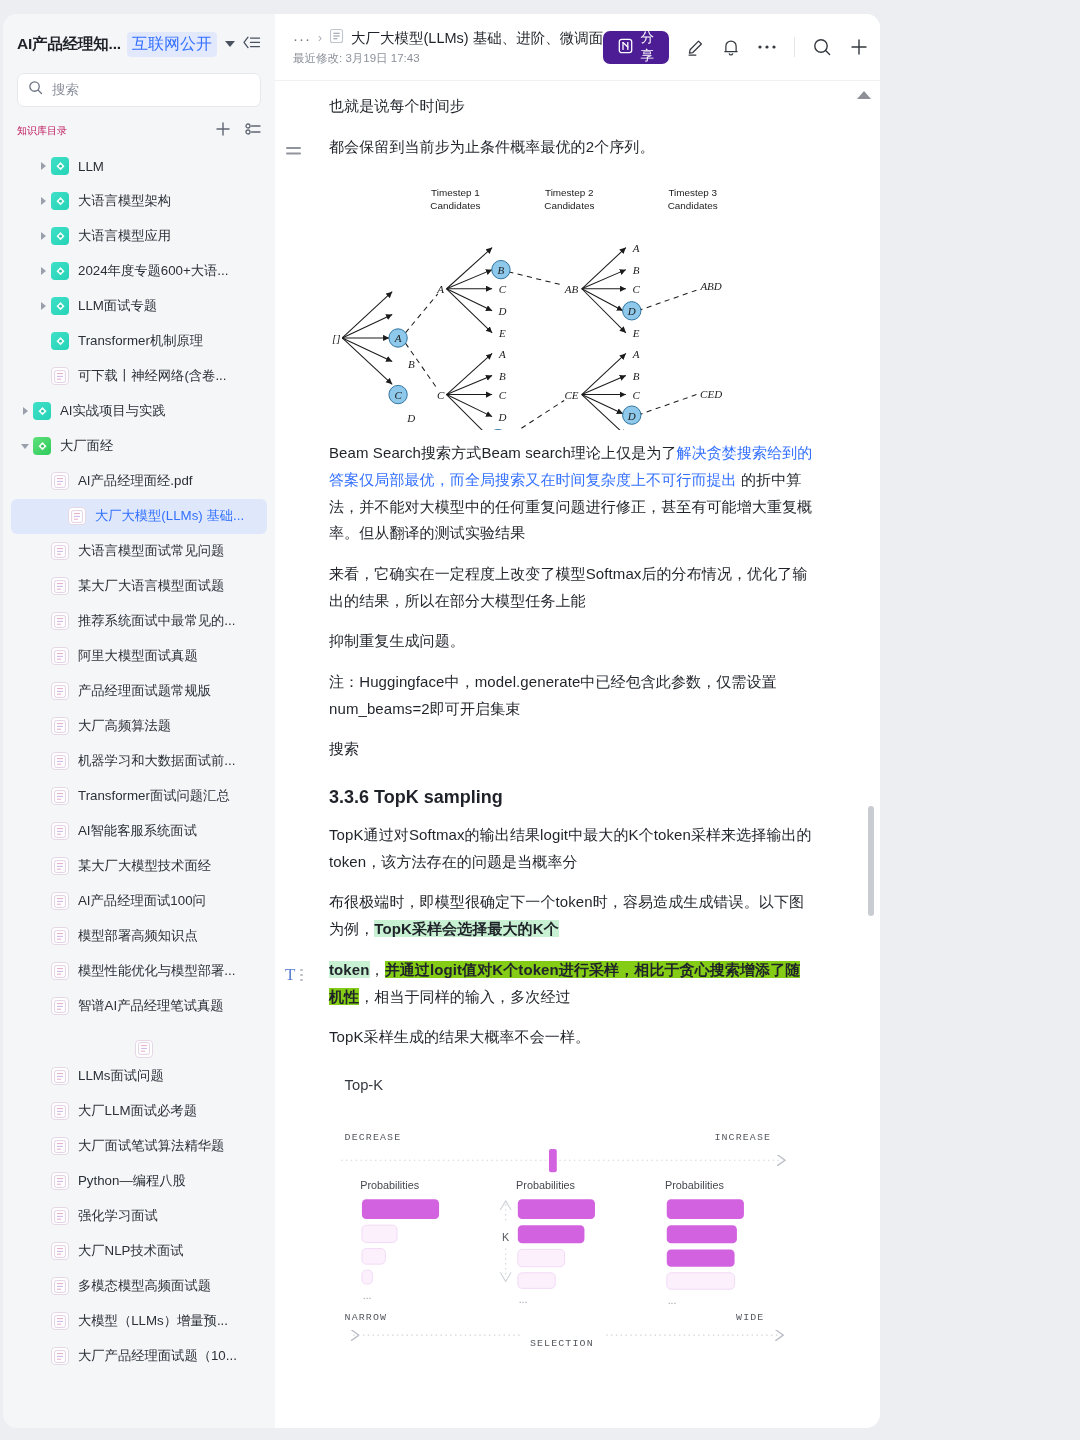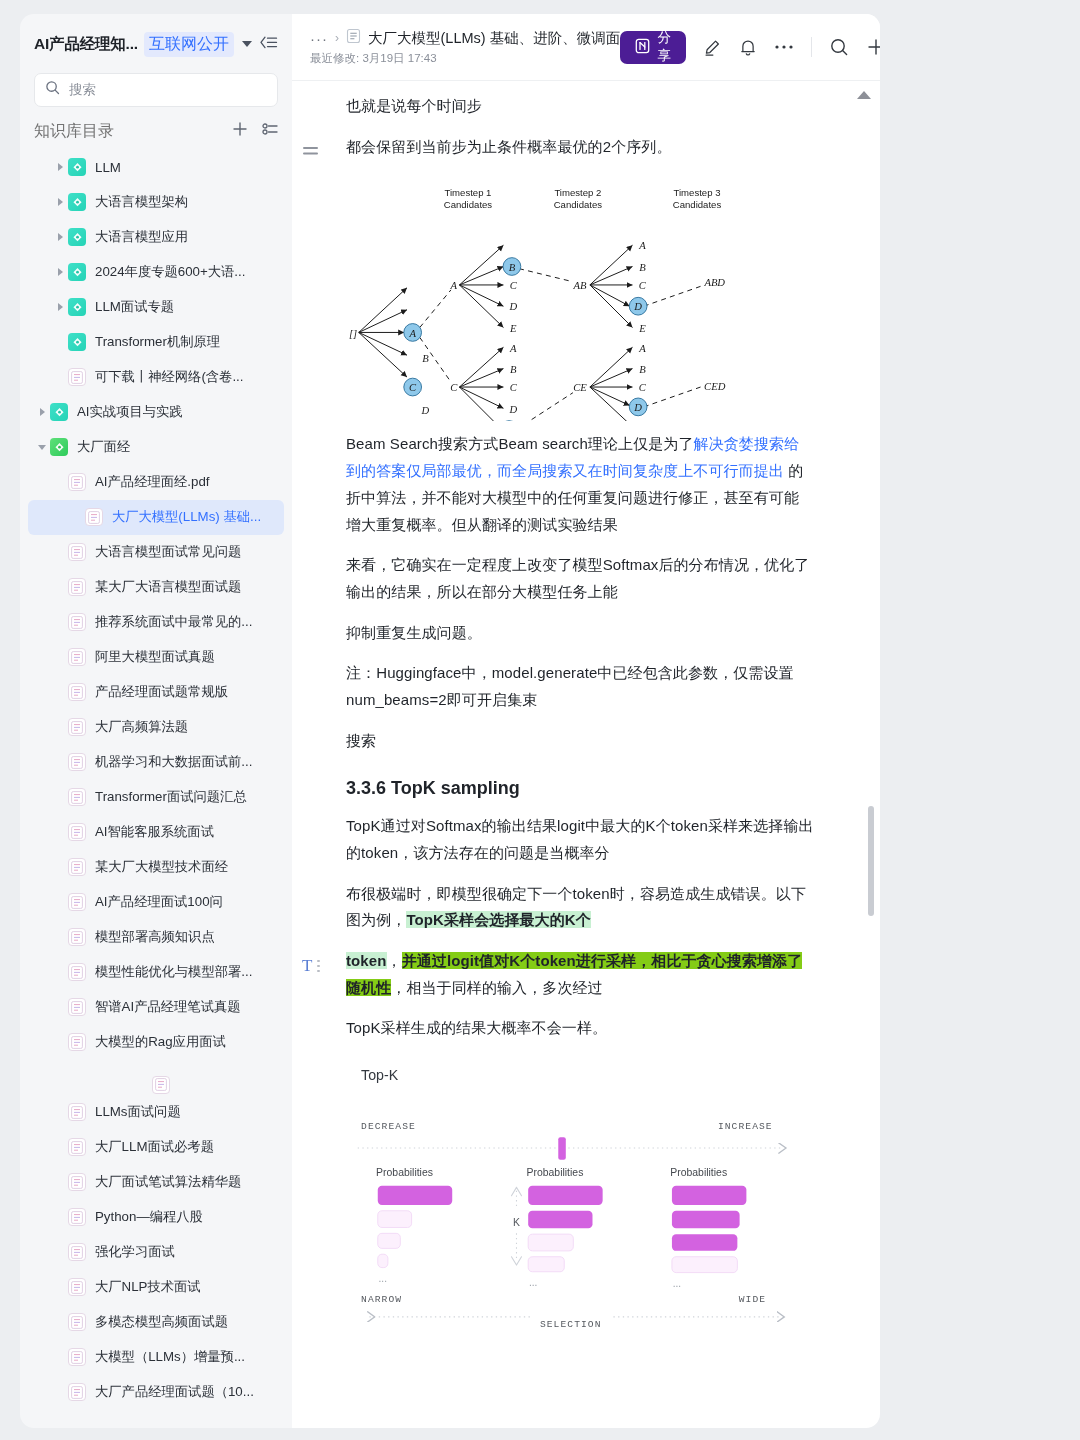--- a/index.html
+++ b/index.html
@@ -6,21 +6,21 @@
   html, body {
     width: 1080px; height: 1440px;
     font-family: "Liberation Sans", "DejaVu Sans", sans-serif;
     background: #eceef1;
     overflow: hidden;
   }
   #app {
     position: relative;
     width: 892px; height: 1440px;
     background: #eceef1;
-    padding: 14px 12px 12px 20px;
+    padding: 14px 12px 12px 3px;
     display: flex;
     gap: 0;
   }
 
   
   .sidebar {
     width: 272px;
     flex: 0 0 272px;
     background: #f5f6f8;
     border-radius: 14px 0 0 14px;
@@ -82,21 +82,21 @@
     padding: 0 10px;
   }
   .search-box .mag { flex: 0 0 auto; }
   .search-ph { font-size: 13.5px; color: #8a8f99; }
 
   .sb-subhead {
     display: flex;
     align-items: center;
     padding: 14px 14px 8px 14px;
   }
-  .sb-subhead-label { font-size: 16px; color: #737373; }
+  .sb-subhead-label { font-size: 10px; color: #be185d; }
   .sb-subhead-actions { margin-left: auto; display: flex; gap: 14px; align-items: center; color: #5f6672; }
 
   .tree { flex: 1 1 auto; overflow: hidden; padding: 0 8px 4px 8px; }
   .tree-row {
     height: 35px;
     display: flex;
     align-items: center;
     border-radius: 6px;
     padding-right: 6px;
     cursor: default;
@@ -595,32 +595,20 @@
           <span class="tw"></span>
           <span class="ic doc">
             <svg width="12" height="13" viewBox="0 0 12 13">
               <rect x="0.6" y="0.6" width="10.8" height="11.8" rx="1.6" fill="#fff" stroke="#e0cfe3" stroke-width="1"></rect>
               <line x1="3" y1="3.6" x2="9" y2="3.6" stroke="#e7a8c6" stroke-width="1"></line>
               <line x1="3" y1="6.4" x2="9" y2="6.4" stroke="#c6b4e8" stroke-width="1"></line>
               <line x1="3" y1="9.2" x2="7" y2="9.2" stroke="#e7a8c6" stroke-width="1"></line>
             </svg>
           </span>
           <span class="tree-label">智谱AI产品经理笔试真题</span>
-        </div>
-        <div class="tree-row" style="padding-left: 24px;">
-          <span class="tw"></span>
-          <span class="ic doc">
-            <svg width="12" height="13" viewBox="0 0 12 13">
-              <rect x="0.6" y="0.6" width="10.8" height="11.8" rx="1.6" fill="#fff" stroke="#e0cfe3" stroke-width="1"></rect>
-              <line x1="3" y1="3.6" x2="9" y2="3.6" stroke="#e7a8c6" stroke-width="1"></line>
-              <line x1="3" y1="6.4" x2="9" y2="6.4" stroke="#c6b4e8" stroke-width="1"></line>
-              <line x1="3" y1="9.2" x2="7" y2="9.2" stroke="#e7a8c6" stroke-width="1"></line>
-            </svg>
-          </span>
-          <span class="tree-label">大模型的Rag应用面试</span>
         </div>
         <div class="tree-row" style="padding-left: 24px; flex-direction: column;">
           <span class="tw"></span>
           <span class="ic doc">
             <svg width="12" height="13" viewBox="0 0 12 13">
               <rect x="0.6" y="0.6" width="10.8" height="11.8" rx="1.6" fill="#fff" stroke="#e0cfe3" stroke-width="1"></rect>
               <line x1="3" y1="3.6" x2="9" y2="3.6" stroke="#e7a8c6" stroke-width="1"></line>
               <line x1="3" y1="6.4" x2="9" y2="6.4" stroke="#c6b4e8" stroke-width="1"></line>
               <line x1="3" y1="9.2" x2="7" y2="9.2" stroke="#e7a8c6" stroke-width="1"></line>
             </svg>

